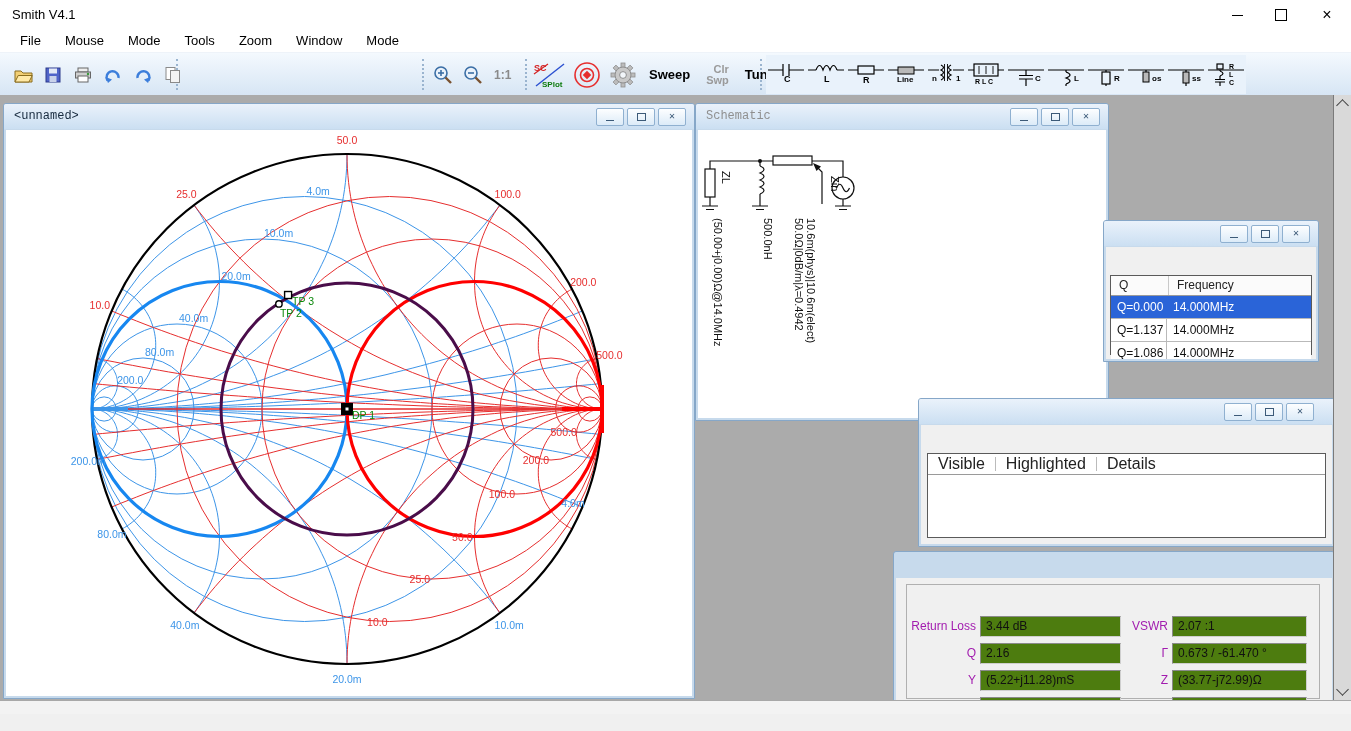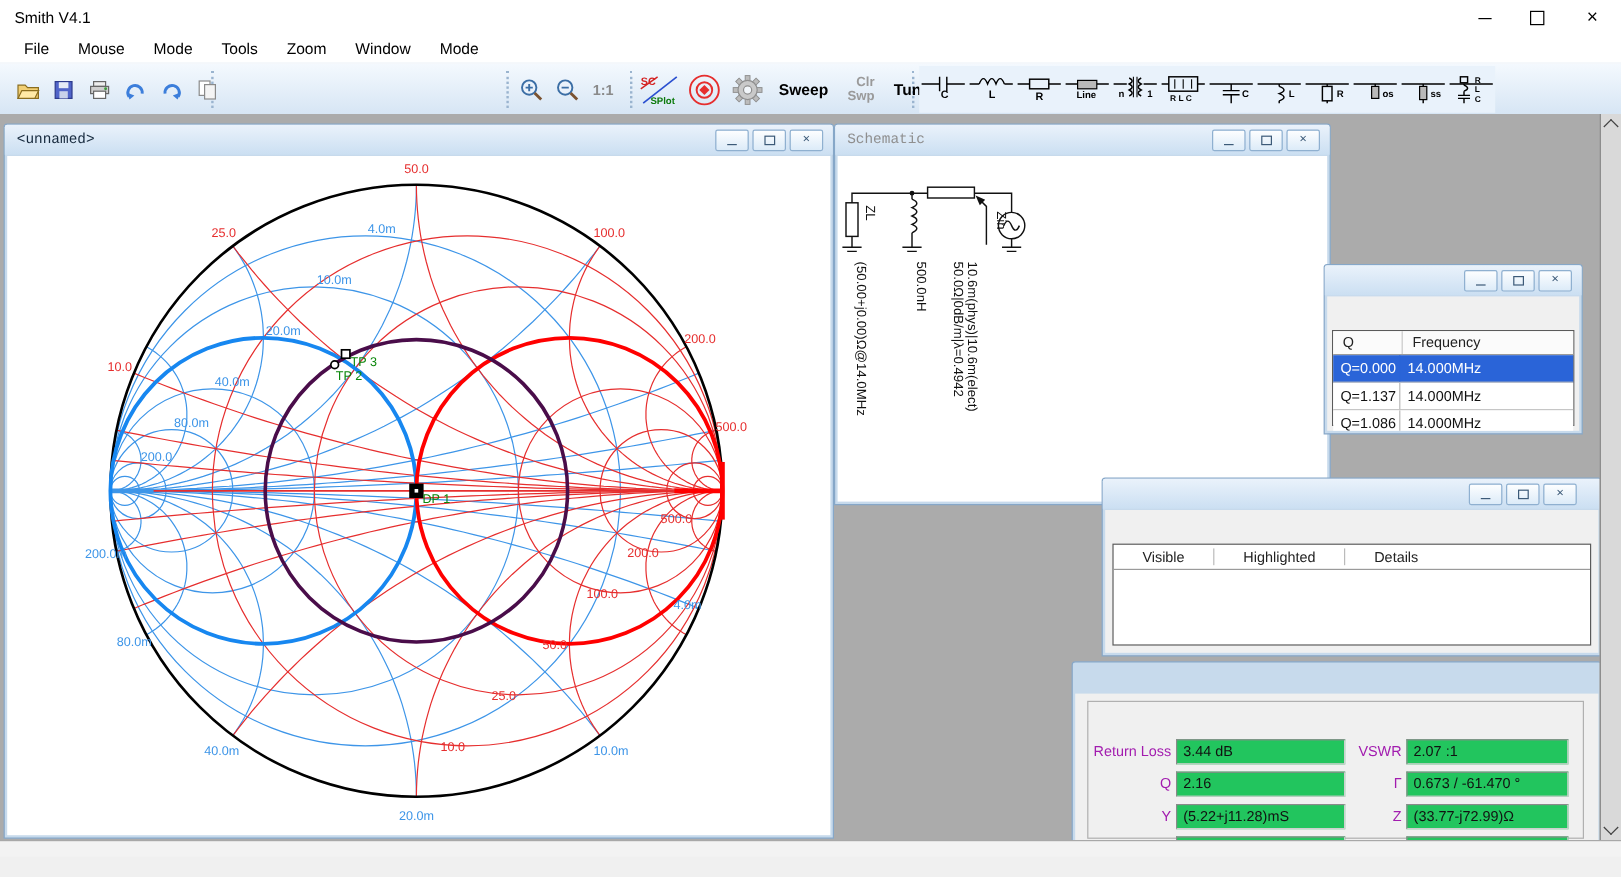--- a/index.html
+++ b/index.html
@@ -51,28 +51,28 @@
   .qh{font-size:12px;color:#222;padding:2px 0 0 8px}
   .qh1{width:49px;border-right:1px solid #c9c9c9}
   .qrow{display:flex;height:22px;border-bottom:1px solid #b9b9b9;background:#fff;color:#111}
   .qrow.sel{background:#2a64d8;color:#ffffff}
   .qc{padding:4px 0 0 6px;font-size:12px}
   .qc1{width:49px;border-right:1px solid #b9b9b9}
   .qrow.sel .qc1{border-right-color:#2a64d8}
   
   .dlist{position:absolute;left:6px;top:28px;right:6px;bottom:6px;background:#fff;border:1px solid #5a5a5a}
   .dhead{display:flex;height:20px;border-bottom:1px solid #9a9a9a;align-items:center}
-  .dh{font-size:12px;color:#222;padding:0 24px}
+  .dh{font-size:16px;color:#222;padding:0 10px}
   .dsep{width:0;height:14px;border-left:1px solid #bbb}
   
   .curbody{position:absolute;left:2px;right:2px;top:26px;bottom:0;background:#f0f0f0}
   .groupbox{position:absolute;left:10px;top:6px;width:412px;height:113px;border:1px solid #b0b0b0;background:#f0f0f0}
   .crow{position:absolute;height:19px}
   .clabel{position:absolute;top:3px;font-size:12px;color:#a21caf;text-align:right}
-  .cfield{position:absolute;top:0;height:17px;background:#22c55e;border:1px solid #8a8a8a;
+  .cfield{position:absolute;top:0;height:17px;background:#4d7c0f;border:1px solid #8a8a8a;
           border-right-color:#cfcfcf;border-bottom-color:#cfcfcf;font-size:12px;padding:2px 0 0 5px;white-space:nowrap;overflow:hidden}
   svg{display:block}
 </style>
 </head>
 <body>
 
 <div class="titlebar">
   <span class="apptitle">Smith V4.1</span>
   <div class="tbtn" style="left:1215px">
       <div class="glyph-min"></div>

